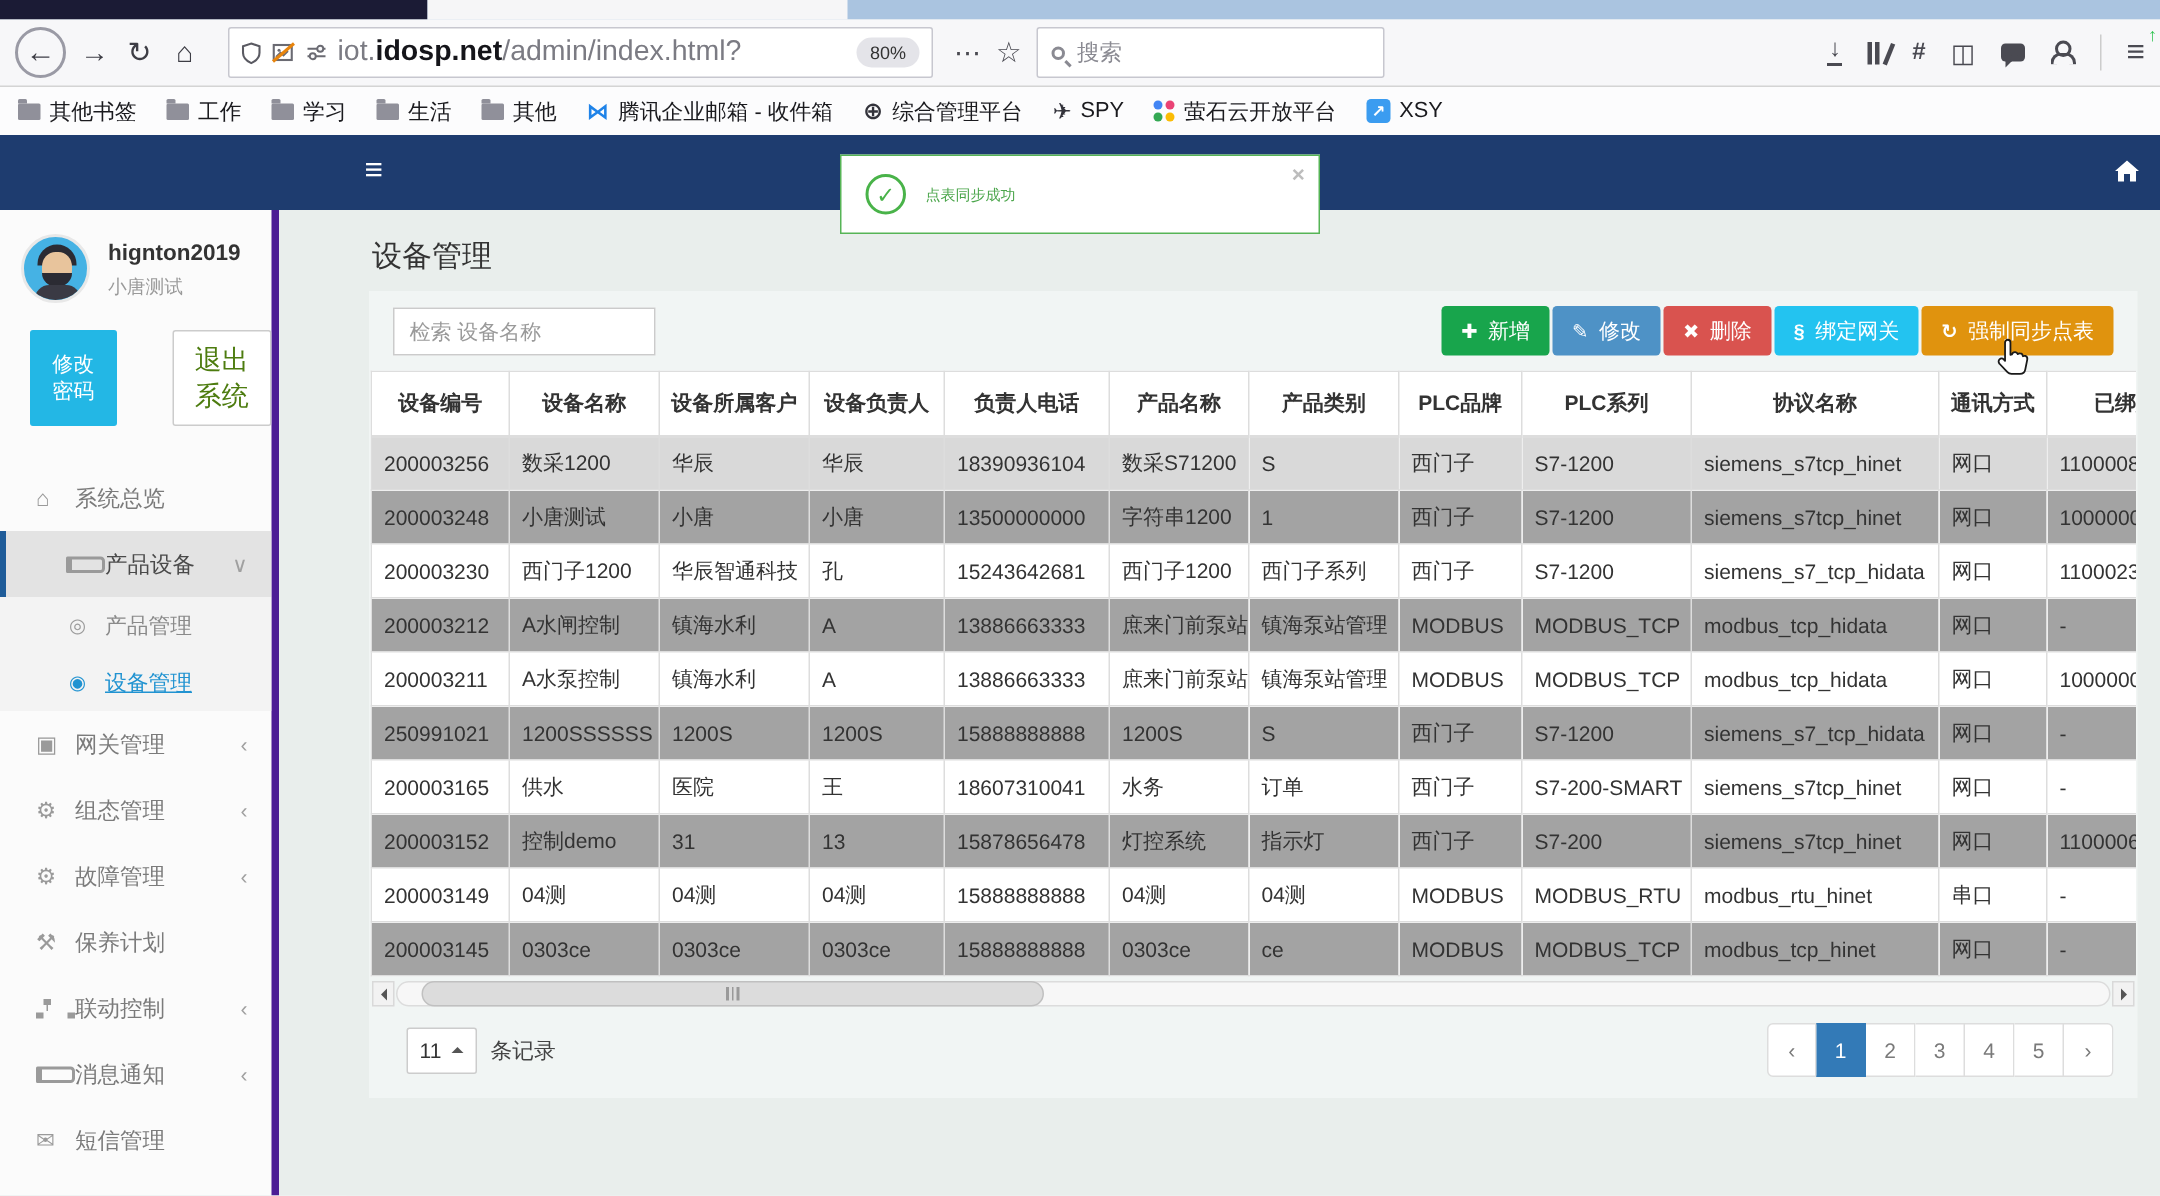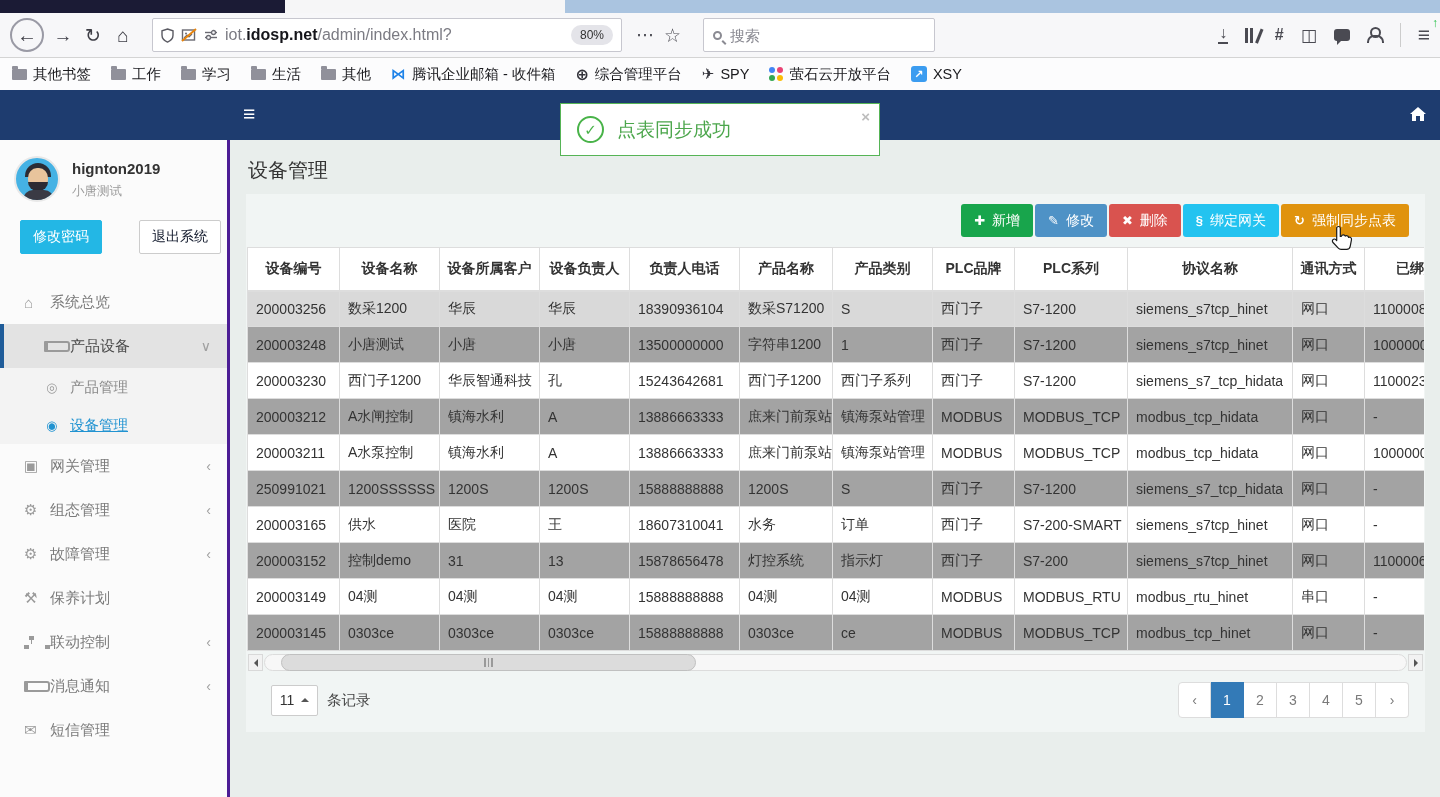--- a/index.html
+++ b/index.html
@@ -11,27 +11,27 @@
   .titlebar{position:absolute;top:0;left:0;width:1440px;height:13px;background:#aac4e0;}
   .titlebar .seg-dark{position:absolute;left:0;top:0;width:285px;height:13px;background:#1b1b35;}
   .titlebar .seg-tab{position:absolute;left:285px;top:0;width:280px;height:13px;background:#f6f6f7;}
 
   
   .toolbar{position:absolute;top:13px;left:0;width:1440px;height:45px;background:#f7f7f9;border-bottom:1px solid #d4d4d4;display:flex;align-items:center;padding:0 10px;}
   .navbtn{color:#3d3d45;font-size:19px;line-height:1;display:flex;align-items:center;justify-content:center;}
   .btn-back{width:34px;height:34px;border:2px solid #9a9aa5;border-radius:50%;font-size:20px;background:#f7f7f9;margin-right:6px;}
   .btn-fwd,.btn-reload,.btn-home{width:26px;margin-right:4px;font-size:19px;}
   .urlbar{margin-left:12px;width:470px;height:34px;background:#fff;border:1px solid #c7c7cf;border-radius:2px;display:flex;align-items:center;padding:0 8px;gap:7px;}
-  .url-text{flex:1;font-size:16px;white-space:nowrap;overflow:hidden;}
+  .url-text{flex:1;font-size:19px;white-space:nowrap;overflow:hidden;}
   .url-text .mut{color:#7b7b83;}
   .url-text .dom{color:#15151a;font-weight:bold;}
   .zoom-pill{background:#e4e4e9;border-radius:10px;font-size:12px;color:#333;padding:3px 9px;}
   .pagedots{font-size:18px;color:#4a4a52;margin:0 10px 0 14px;}
   .star{font-size:19px;color:#4a4a52;margin-right:10px;}
-  .searchbox{width:232px;height:34px;background:#fff;border:1px solid #c7c7cf;border-radius:2px;display:flex;align-items:center;padding:0 9px;gap:8px;margin-left:12px;}
+  .searchbox{width:232px;height:34px;background:#fff;border:1px solid #c7c7cf;border-radius:2px;display:flex;align-items:center;padding:0 9px;gap:8px;}
   .searchbox input{border:0;outline:0;width:150px;font-size:15px;color:#333;font-family:inherit;background:transparent;}
   .searchbox input::placeholder{color:#8a8a92;}
   .lens{width:9px;height:9px;border:2px solid #8a8a92;border-radius:50%;position:relative;flex:none;}
   .lens::after{content:"";position:absolute;width:2px;height:5px;background:#8a8a92;transform:rotate(-45deg);left:8px;top:7px;}
   .tool-icons{margin-left:auto;display:flex;align-items:center;gap:17px;color:#4a4a52;}
   .ic16{font-size:17px;line-height:1;}
   .icon-dl{border-bottom:2px solid #4a4a52;line-height:.9;font-size:16px;padding:0 1px 1px;}
   .lib{display:flex;gap:2.5px;height:15px;align-items:flex-end;}
   .lib i{width:2.5px;height:15px;background:#4a4a52;display:block;}
   .lib i:last-child{transform:rotate(22deg);transform-origin:bottom;}
@@ -62,36 +62,36 @@
   .ic-xsy{width:16px;height:16px;background:#3b9cf0;border-radius:3px;color:#fff;font-size:11px;display:flex;align-items:center;justify-content:center;font-weight:bold;}
 
   
   .app-header{position:absolute;top:90px;left:0;width:1440px;height:50px;background:#1e3c6f;}
   .app-burger{position:absolute;left:243px;top:12px;color:#fff;font-size:21px;font-weight:bold;}
   .app-home{position:absolute;right:13px;top:16px;}
 
   
   .toast{position:absolute;left:560px;top:103px;width:320px;height:53px;background:#fff;border:1px solid #56b456;display:flex;align-items:center;padding-left:16px;gap:13px;z-index:30;}
   .toast .chk{width:27px;height:27px;border:2px solid #49b349;border-radius:50%;color:#49b349;font-size:15px;font-weight:bold;display:flex;align-items:center;justify-content:center;flex:none;}
-  .toast .msg{color:#4ca64c;font-size:19px;}
+  .toast .msg{color:#4ca64c;font-size:10px;}
   .toast .close{position:absolute;right:9px;top:4px;color:#bdbdbd;font-size:15px;font-weight:bold;}
 
   
-  .sidebar{position:absolute;left:0;top:140px;width:230px;height:657px;background:#fbfbfb;border-right:3px solid #4c1d95;overflow:hidden;}
+  .sidebar{position:absolute;left:0;top:140px;width:186px;height:657px;background:#fbfbfb;border-right:5px solid #4c1d95;overflow:hidden;}
   .user{padding:16px 14px 0;display:flex;gap:12px;}
   .avatar{width:46px;height:46px;border-radius:50%;background:#45b2e4;position:relative;overflow:hidden;flex:none;border:2px solid #e8e8e8;}
   .avatar .hair{position:absolute;width:26px;height:14px;background:#2b2b33;left:9px;top:5px;border-radius:13px 13px 0 0;}
   .avatar .face{position:absolute;width:20px;height:22px;background:#e8c49c;left:12px;top:10px;border-radius:45%;}
   .avatar .beard{position:absolute;width:20px;height:9px;background:#2b2b33;left:12px;top:24px;border-radius:0 0 10px 10px;}
   .avatar .body{position:absolute;bottom:-2px;left:7px;width:31px;height:12px;background:#3a3a44;border-radius:10px 10px 0 0;}
   .uname{font-size:15px;font-weight:bold;color:#333;margin-top:4px;}
   .urole{font-size:12.5px;color:#9a9a9a;margin-top:6px;}
   .user-btns{display:flex;gap:37px;padding:18px 0 0 20px;}
   .btn-pwd{background:#23b7e5;color:#fff;border:1px solid #23b7e5;font-size:14px;padding:7px 12px;border-radius:2px;}
-  .btn-logout{background:#fff;color:#0f172a;border:1px solid #ccc;font-size:14px;padding:7px 12px;border-radius:2px;}
+  .btn-logout{background:#fff;color:#4d7c0f;border:1px solid #ccc;font-size:18px;padding:7px 12px;border-radius:2px;}
   .menu{margin-top:26px;}
   .mi{height:44px;display:flex;align-items:center;padding-left:20px;color:#7b7b7b;font-size:15px;position:relative;border-left:4px solid transparent;}
   .mi .mico{width:26px;color:#9a9a9a;font-size:15px;display:flex;align-items:center;flex:none;}
   .mi .chev{position:absolute;right:16px;color:#a0a0a0;font-size:14px;}
   .mi.active-parent{background:#e3e3e3;border-left-color:#1f5c99;color:#4a4a4a;padding-left:40px;}
   .mi.active-parent .mico{color:#555;}
   .submenu{background:#f3f3f3;}
   .smi{height:38px;display:flex;align-items:center;padding-left:46px;font-size:14.5px;color:#8a8a8a;}
   .smi .mico{width:24px;font-size:13px;color:#9a9a9a;flex:none;}
   .smi.active{color:#2193d1;}
@@ -339,20 +339,21 @@
         <div class="mi">
           <span class="lbl"></span>
         </div>
       </nav>
   </aside>
 
   <section class="main">
     <h1 class="page-title">设备管理</h1>
     <div class="panel">
       <div class="toolbar-row">
+        <input class="dev-search" placeholder="检索 设备名称" style="">
         <div class="act-btns" id="actionBtns">
             <button class="abtn" style="background: rgb(24, 165, 76);">
               <span class="bico">✚</span>
               <span>新增</span>
             </button>
             <button class="abtn" style="background: rgb(78, 146, 198);">
               <span class="bico">✎</span>
               <span>修改</span>
             </button>
             <button class="abtn" style="background: rgb(217, 83, 79);">

